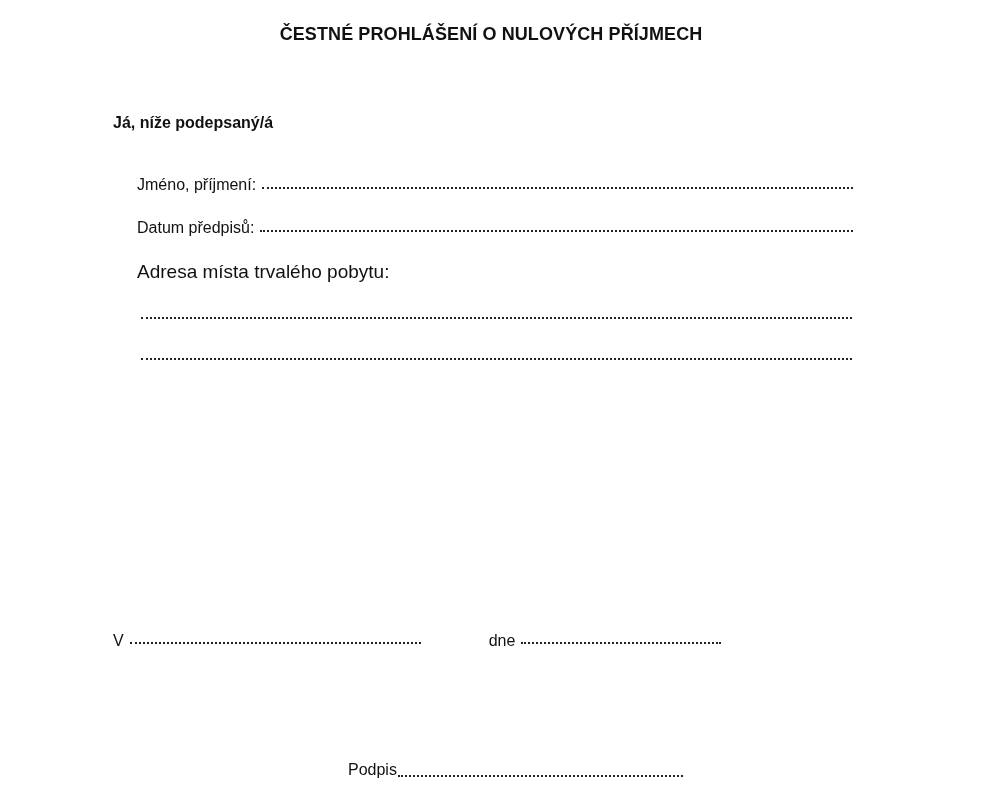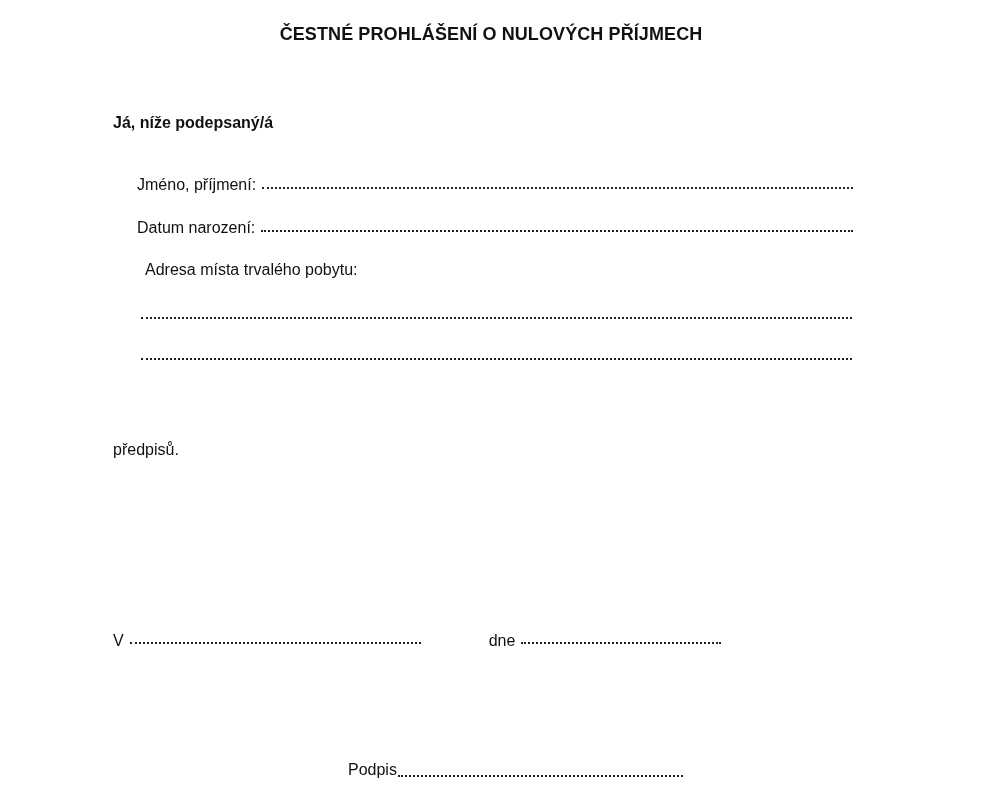--- a/index.html
+++ b/index.html
@@ -44,21 +44,21 @@
     .dots {
       flex: 1 1 auto;
       margin-left: 6px;
       height: 2px;
       border-bottom: 2px dotted #222;
       position: relative;
       top: -1px;
     }
     .row-name { top: 176px; }
     .row-birth { top: 219px; }
-    .row-address-label { top: 261px; font-size: 16px; left: 145px; }
+    .row-address-label { top: 261px; font-size: 19px; left: 137px; }
     .addr-line {
       left: 141px;
       width: 711px;
       height: 2px;
       border-bottom: 2px dotted #222;
     }
     .addr1 { top: 315px; }
     .addr2 { top: 356px; }
     .declaration {
       top: 439px;
@@ -109,31 +109,30 @@
 <div class="abs title">ČESTNÉ PROHLÁŠENÍ O NULOVÝCH PŘÍJMECH</div>
 
 <div class="abs intro">Já, níže podepsaný/á</div>
 
 <div class="abs field-row row-name">
   <span class="field-label">Jméno, příjmení:</span>
   <span class="dots"></span>
 </div>
 
 <div class="abs field-row row-birth">
-  <span class="field-label">Datum narození:</span>
+  <span class="field-label">Datum předpisů:</span>
   <span class="dots"></span>
 </div>
 
 <div class="abs row-address-label">Adresa místa trvalého pobytu:</div>
 
 <div class="abs addr-line addr1"></div>
 <div class="abs addr-line addr2"></div>
 
 <div class="abs declaration">
-  <span class="line last">předpisů.</span>
 </div>
 
 <div class="abs place-row">
   <span>V</span>
   <span class="inline-dots place-dots"></span>
   <span class="date-label">dne</span>
   <span class="inline-dots date-dots"></span>
 </div>
 
 <div class="abs sign-row">

